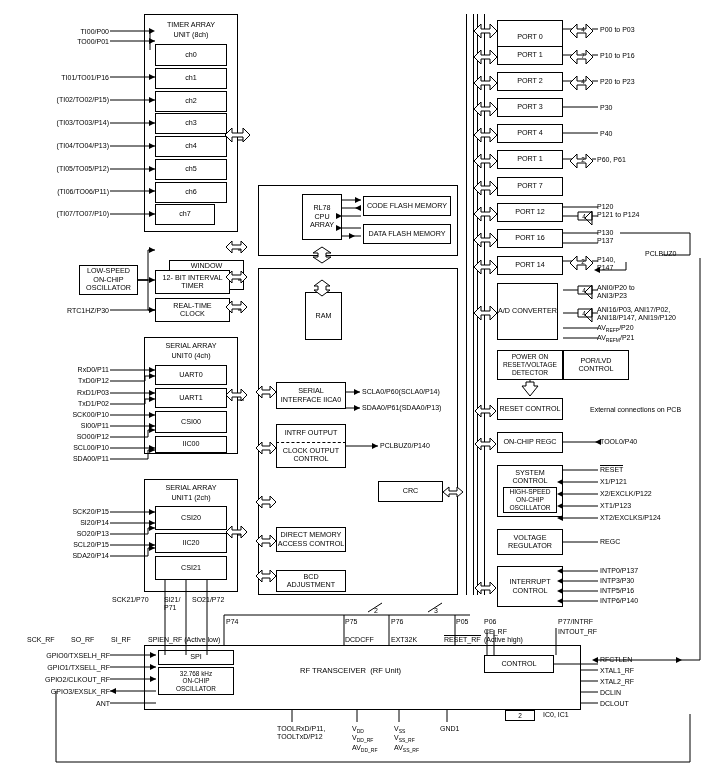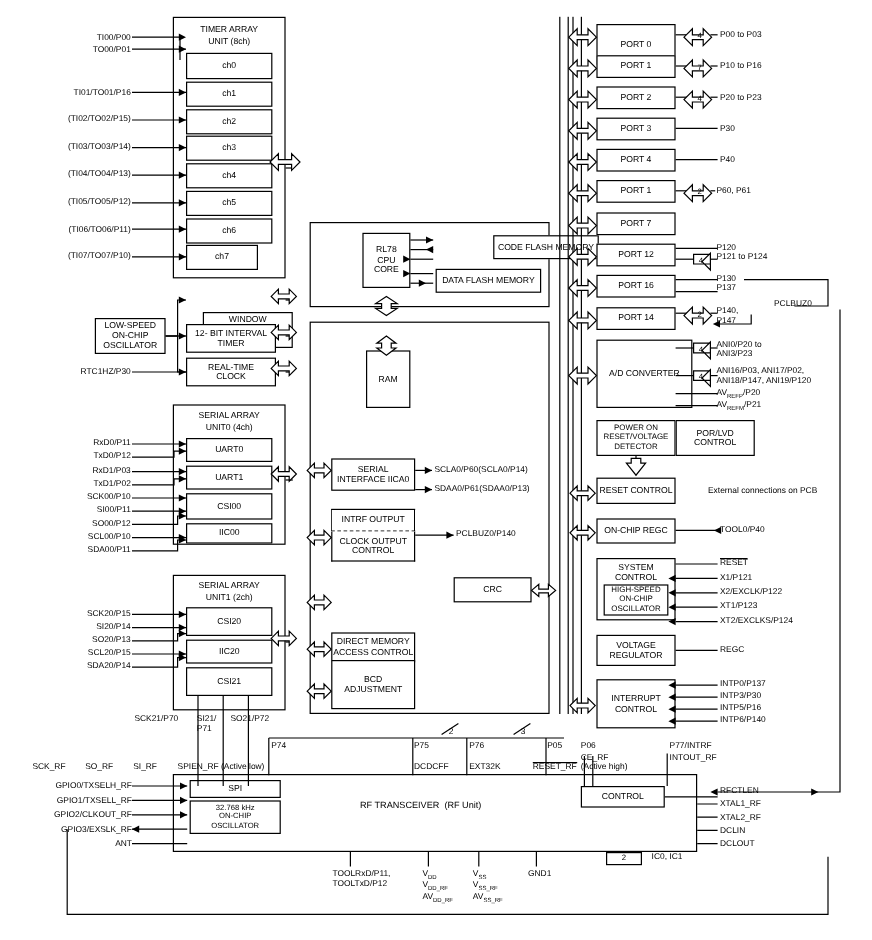--- a/index.html
+++ b/index.html
@@ -100,23 +100,23 @@
 
   <div class="lbl" style="left:112px;top:596px;">SCK21/P70</div>
   <div class="lbl" style="left:164px;top:596px;">SI21/
 P71</div>
   <div class="lbl" style="left:192px;top:596px;">SO21/P72</div>
 
   <div class="grp" style="left:258px;top:185px;width:200px;height:71px;"></div>
   <div class="bx" style="left:302px;top:194px;width:40px;height:46px;">
     <span style="white-space:pre-line">RL78
 CPU
-CORE</span>
-  </div>
-  <div class="bx" style="left:363px;top:196px;width:88px;height:20px;margin-left:48px;">CODE FLASH MEMORY</div>
+ARRAY</span>
+  </div>
+  <div class="bx" style="left:363px;top:196px;width:88px;height:20px;">CODE FLASH MEMORY</div>
   <div class="bx" style="left:363px;top:224px;width:88px;height:20px;">DATA FLASH MEMORY</div>
 
   <div class="grp" style="left:258px;top:268px;width:200px;height:327px;"></div>
   <div class="bx" style="left:305px;top:292px;width:37px;height:48px;">RAM</div>
 
   <div class="bx" style="left:276px;top:382px;width:70px;height:27px;">
     <span style="white-space:pre-line">SERIAL
 INTERFACE IICA0</span>
   </div>
   <div class="lbl" style="left:362px;top:388px;">SCLA0/P60(SCLA0/P14)</div>
@@ -128,21 +128,21 @@
 CONTROL</span>
   </div>
   <div class="lbl" style="left:380px;top:442px;">PCLBUZ0/P140</div>
 
   <div class="bx" style="left:378px;top:481px;width:65px;height:21px;">CRC</div>
 
   <div class="bx" style="left:276px;top:527px;width:70px;height:25px;">
     <span style="white-space:pre-line">DIRECT MEMORY
 ACCESS CONTROL</span>
   </div>
-  <div class="bx" style="left:276px;top:550px;width:70px;height:41px;">
+  <div class="bx" style="left:276px;top:570px;width:70px;height:22px;">
     <span style="white-space:pre-line">BCD
 ADJUSTMENT</span>
   </div>
 
   <div class="bus" style="left:466px;top:14px;width:8px;height:581px;"></div>
   <div class="bus" style="left:477px;top:14px;width:8px;height:581px;"></div>
 
   <div class="bx" style="left:497px;top:20px;width:66px;height:34px;">PORT 0</div>
   <div class="bx" style="left:497px;top:46px;width:66px;height:19px;">PORT 1</div>
   <div class="bx" style="left:497px;top:72px;width:66px;height:19px;">PORT 2</div>
@@ -162,21 +162,21 @@
   <div class="lbl" style="left:597px;top:156px;">P60, P61</div>
   <div class="lbl ovr" style="left:597px;top:203px;white-space:pre-line;">P120
 P121 to P124</div>
   <div class="lbl ovr" style="left:597px;top:229px;white-space:pre-line;">P130
 P137</div>
   <div class="lbl ovr" style="left:597px;top:256px;white-space:pre-line;">P140,
 P147</div>
 
   <div class="lbl" style="left:645px;top:250px;">PCLBUZ0</div>
 
-  <div class="bx" style="left:497px;top:283px;width:80px;height:57px;">A/D CONVERTER</div>
+  <div class="bx" style="left:497px;top:283px;width:61px;height:57px;">A/D CONVERTER</div>
   <div class="lbl ovr" style="left:597px;top:284px;white-space:pre-line;">ANI0/P20 to
 ANI3/P23</div>
   <div class="lbl ovr" style="left:597px;top:306px;white-space:pre-line;">ANI16/P03, ANI17/P02,
 ANI18/P147, ANI19/P120</div>
   <div class="lbl" style="left:597px;top:324px;">AV<sub>REFP</sub>/P20</div>
   <div class="lbl" style="left:597px;top:334px;">AV<sub>REFM</sub>/P21</div>
 
   <div class="bx" style="left:497px;top:350px;width:66px;height:30px;">
     <span style="white-space:pre-line;font-size:6.6px">POWER ON
 RESET/VOLTAGE

